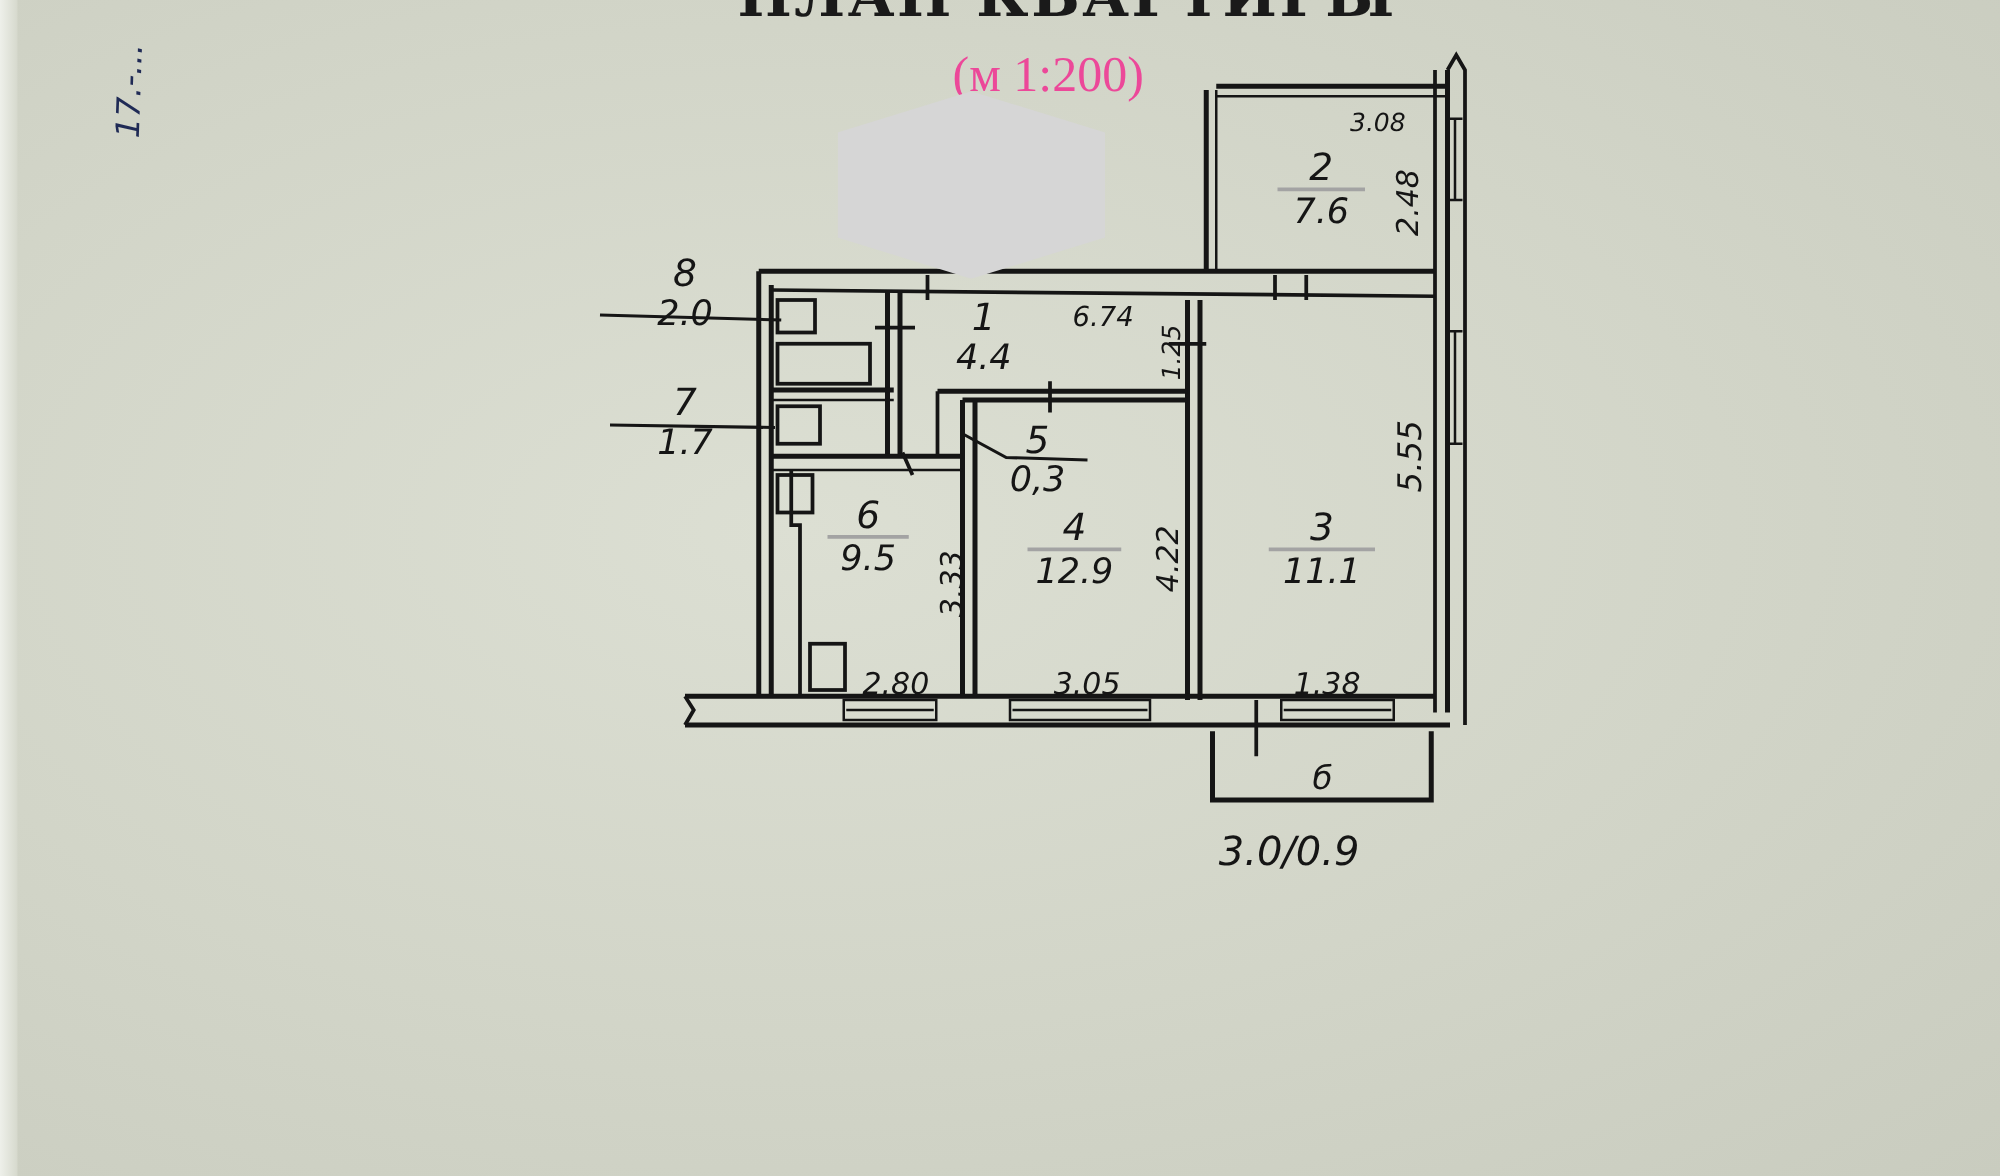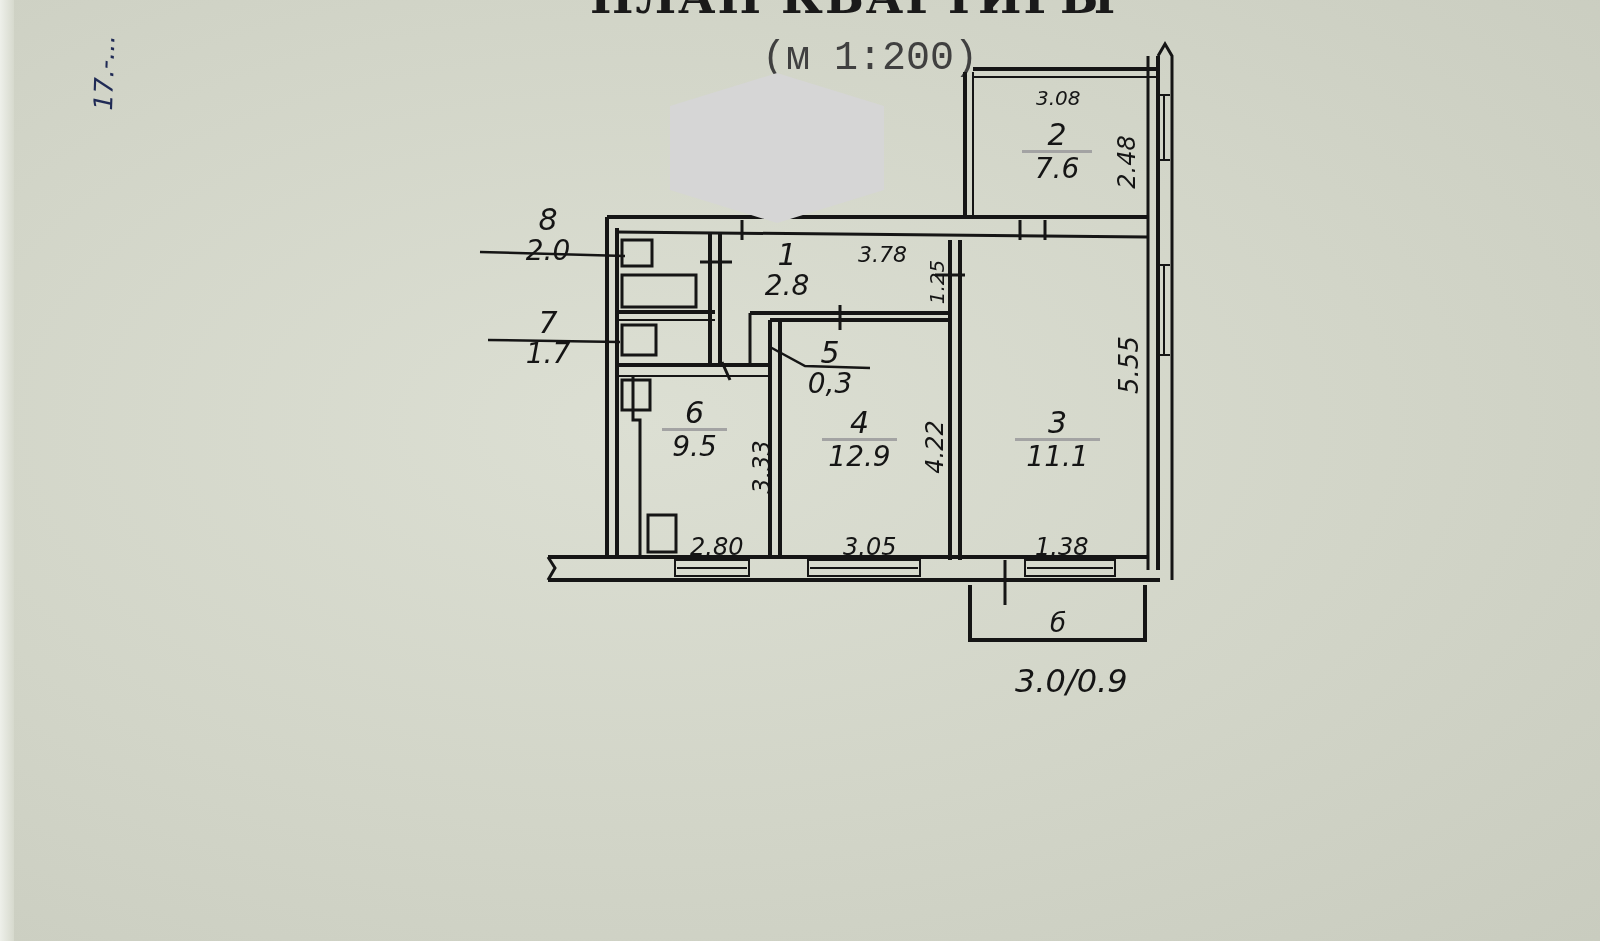--- a/index.html
+++ b/index.html
@@ -3,21 +3,21 @@
 <meta charset="utf-8">
 <style>
   html, body { margin:0; padding:0; }
   body {
     width:1600px; height:941px; overflow:hidden; position:relative;
     background: radial-gradient(ellipse at 40% 45%, #dcdfd3 0%, #d2d5c8 55%, #c9ccbf 100%);
     font-family: "DejaVu Sans", sans-serif;
   }
   .paper-edge { position:absolute; left:0; top:0; width:14px; height:941px; background:linear-gradient(90deg,#eef0ea,#d6d9cd); }
   .title-top { position:absolute; left:590px; top:-30px; font-family:"DejaVu Serif", serif; font-size:46px; font-weight:bold; color:#1a1a1a; letter-spacing:2px; white-space:nowrap; }
-  .scale { position:absolute; left:762px; top:36px; font-family:Liberation Mono, monospace; font-size:40px; color:#404040; white-space:nowrap; }
+  .scale { position:absolute; left:762px; top:36px; font-family:Liberation Serif, serif; font-size:40px; color:#ec4899; white-space:nowrap; }
   .redact { position:absolute; left:670px; top:73px; width:214px; height:150px; background:#d6d6d6;
     clip-path: polygon(50% 0, 100% 22%, 100% 78%, 50% 100%, 0 78%, 0 22%); }
   .margin-note { position:absolute; left:88px; top:110px; transform:rotate(-88deg); transform-origin:left top; font-family:"DejaVu Sans", sans-serif; font-style:italic; font-size:26px; color:#1f2a55; white-space:nowrap; }
   .lbl { position:absolute; font-family:"DejaVu Sans", sans-serif; font-style:italic; color:#151515; white-space:nowrap; line-height:1; }
   .frac { position:absolute; text-align:center; font-style:italic; color:#151515; line-height:1; }
   .frac .num { display:block; font-size:30px; padding:0 6px; }
   .frac .den { display:block; font-size:28px; border-top:3px solid #a3a3a3; padding:2px 6px 0; }
   .rot { transform:rotate(-90deg); transform-origin:center; }
   svg.plan { position:absolute; left:0; top:0; }
 </style>
@@ -104,21 +104,21 @@
 <div class="frac" style="left:508px;top:205px;width:80px;">
   <span class="num">8</span>
   <span class="den" style="border-top:none;">2.0</span>
 </div>
 <div class="frac" style="left:508px;top:308px;width:80px;">
   <span class="num">7</span>
   <span class="den" style="border-top:none;">1.7</span>
 </div>
 <div class="frac" style="left:752px;top:240px;width:70px;">
   <span class="num">1</span>
-  <span class="den" style="border-top:none;">2.8</span>
+  <span class="den" style="border-top:none;">4.4</span>
 </div>
 <div class="frac" style="left:1022px;top:120px;width:70px;">
   <span class="num">2</span>
   <span class="den">7.6</span>
 </div>
 <div class="frac" style="left:1015px;top:408px;width:85px;">
   <span class="num">3</span>
   <span class="den">11.1</span>
 </div>
 <div class="frac" style="left:822px;top:408px;width:75px;">
@@ -127,25 +127,25 @@
 </div>
 <div class="frac" style="left:800px;top:338px;width:60px;">
   <span class="num">5</span>
   <span class="den" style="border-top:none;">0,3</span>
 </div>
 <div class="frac" style="left:662px;top:398px;width:65px;">
   <span class="num">6</span>
   <span class="den">9.5</span>
 </div>
 
-<div class="lbl" style="left:1036px;top:88px;font-size:20px;">3.08</div>
+<div class="lbl" style="left:1080px;top:88px;font-size:20px;">3.08</div>
 <div class="lbl rot" style="left:1100px;top:150px;font-size:24px;">2.48</div>
-<div class="lbl" style="left:858px;top:244px;font-size:22px;">3.78</div>
+<div class="lbl" style="left:858px;top:244px;font-size:22px;">6.74</div>
 <div class="lbl rot" style="left:915px;top:272px;font-size:20px;">1.25</div>
 <div class="lbl rot" style="left:1100px;top:352px;font-size:26px;">5.55</div>
 <div class="lbl" style="left:1035px;top:535px;font-size:24px;">1.38</div>
 <div class="lbl rot" style="left:908px;top:435px;font-size:24px;">4.22</div>
 <div class="lbl" style="left:843px;top:535px;font-size:24px;">3.05</div>
 <div class="lbl rot" style="left:735px;top:455px;font-size:24px;">3.33</div>
 <div class="lbl" style="left:690px;top:535px;font-size:24px;text-align:right;">2.80</div>
 
 <div class="lbl" style="left:1050px;top:610px;font-size:26px;">б</div>
-<div class="lbl" style="left:975px;top:665px;font-size:32px;margin-left:40px;">3.0/0.9</div>
+<div class="lbl" style="left:975px;top:665px;font-size:32px;">3.0/0.9</div>
 
 </body></html>

